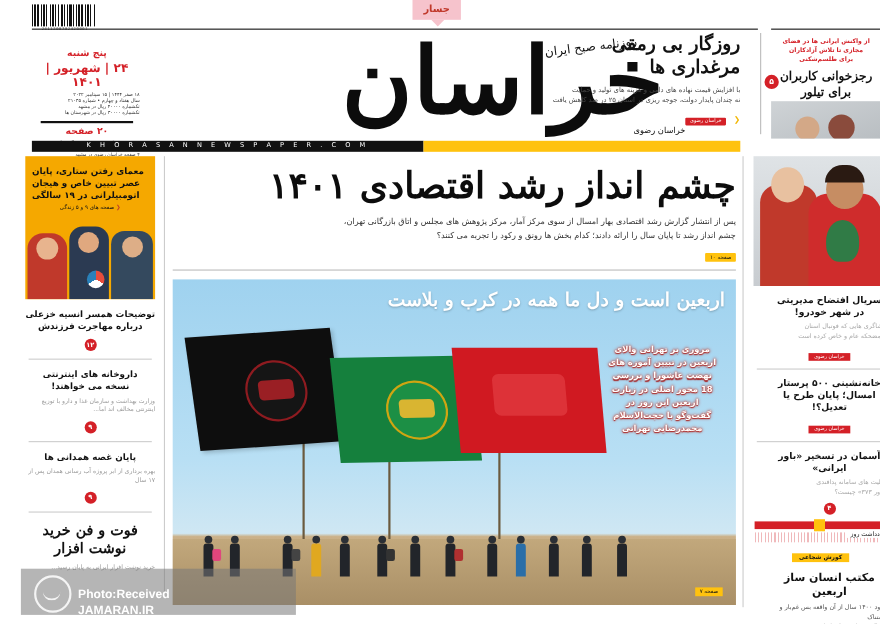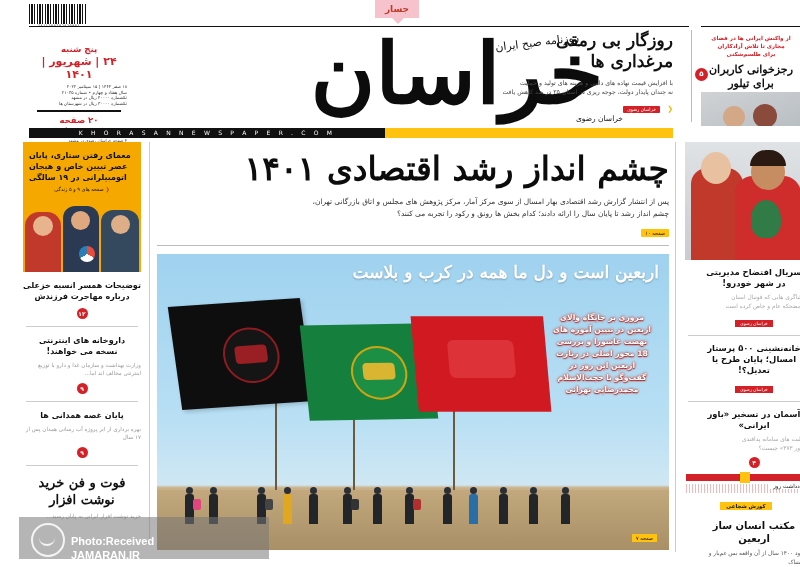--- a/index.html
+++ b/index.html
@@ -366,21 +366,21 @@
       <div class="pilgrim" style="left:216px;"></div>
       <div class="pilgrim" style="left:248px;"></div>
       <div class="pack" style="left:256px;background:#b03030;"></div>
       <div class="pilgrim" style="left:286px;"></div>
       <div class="pilgrim" style="left:312px;background:#2a6ea8;"></div>
       <div class="pilgrim" style="left:342px;"></div>
       <div class="pilgrim" style="left:372px;"></div>
       <div class="pilgrim" style="left:404px;"></div>
 
       <div class="photo-cap">
-        <span>مروری بر جایگاه والای</span><br>
+        <span>مروری بر تهرانی والای</span><br>
         <span>اربعین در تبیین آموزه های</span><br>
         <span>نهضت عاشورا و بررسی</span><br>
         <span>18 محور اصلی در زیارت</span><br>
         <span>اربعین این روز در</span><br>
         <span>گفت‌وگو با حجت‌الاسلام</span><br>
         <span>محمدرضایی تهرانی</span>
       </div>
       <span class="photo-pg">صفحه ۷</span>
     </div>
   </div>

